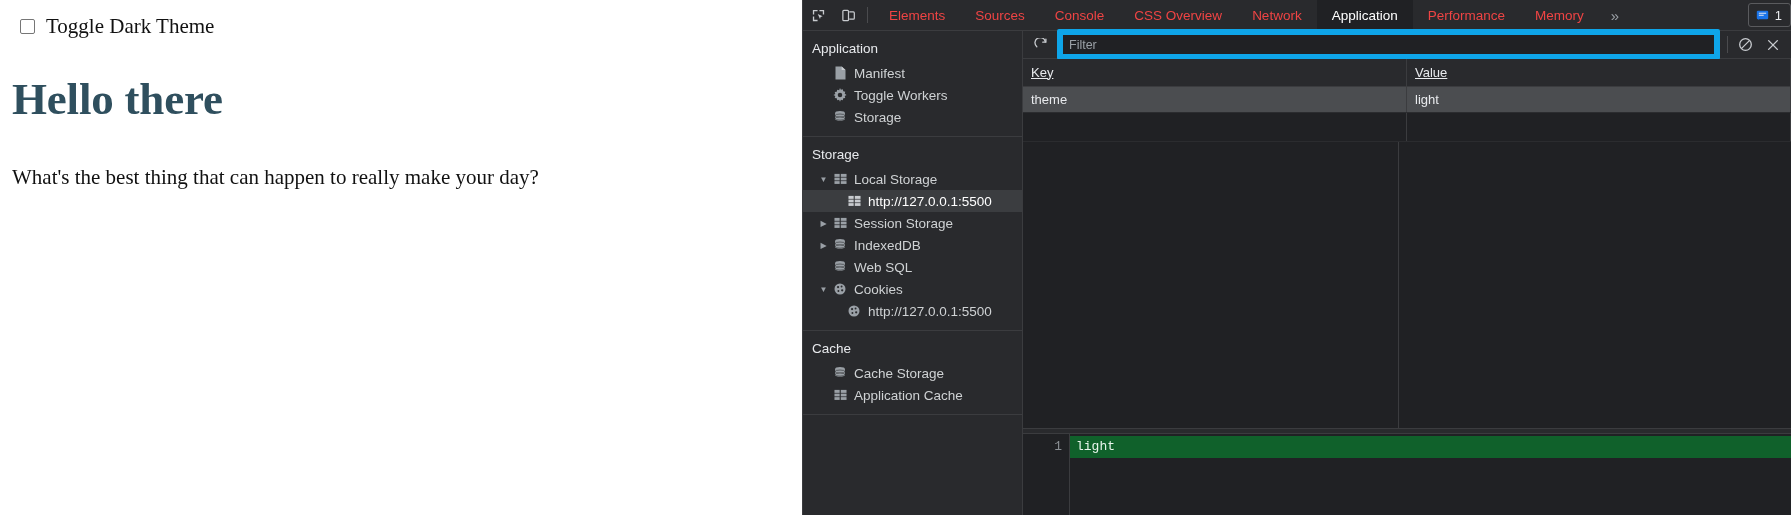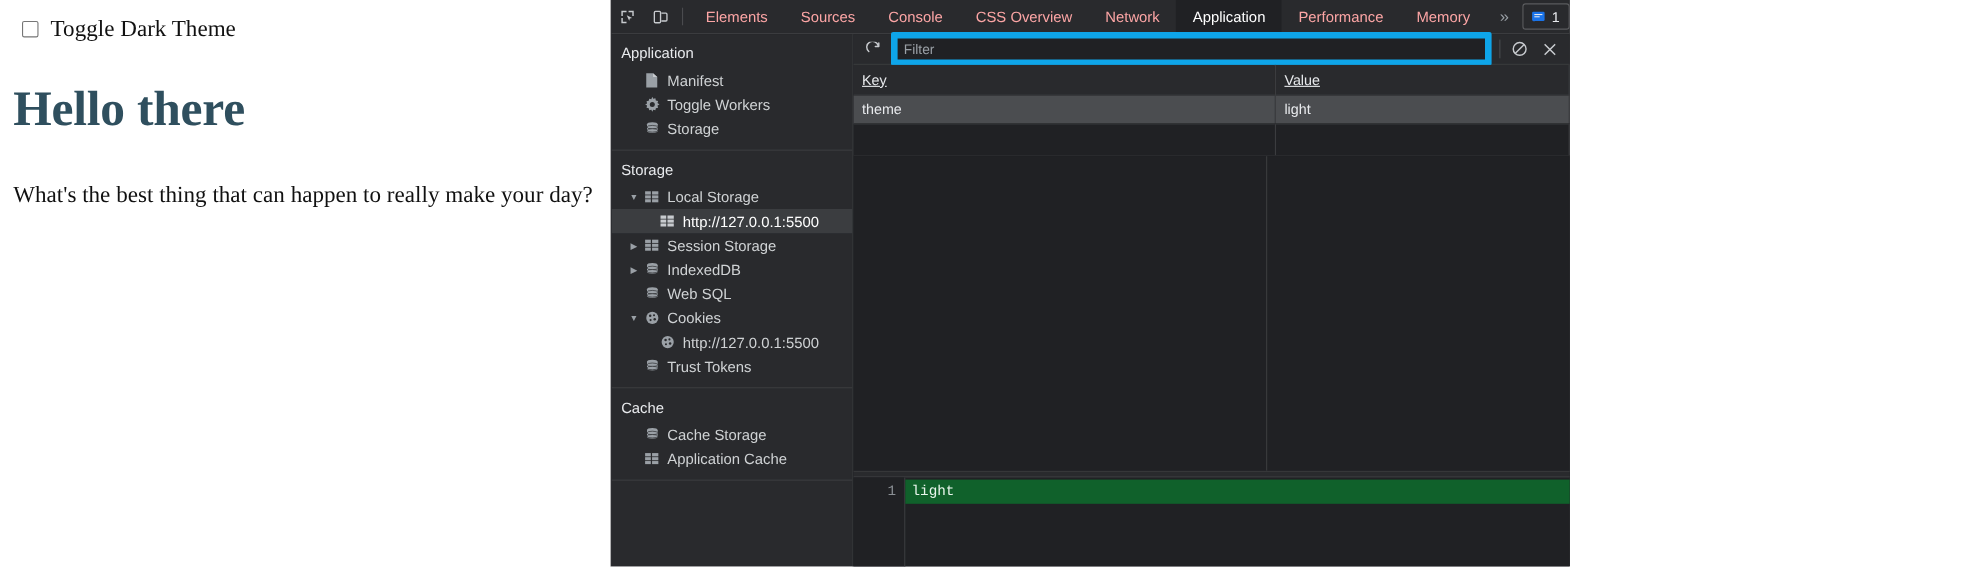--- a/index.html
+++ b/index.html
@@ -2,21 +2,21 @@
 <html><head>
 <meta charset="utf-8">
 <style>
   html,body{margin:0;padding:0;}
   body{
     width:1791px;height:515px;overflow:hidden;
     background:#ffffff;
     font-family:"Liberation Sans", sans-serif;
     -webkit-font-smoothing:antialiased;
   }
-  .root{display:flex;width:1427px;height:515px;}
+  .root{display:flex;width:1791px;height:515px;}
 
   
   .page{
     width:802px;height:515px;background:#fff;
     font-family:"Liberation Serif", serif;
     position:relative;
   }
   .checkbox-row{display:flex;align-items:center;gap:11px;padding:16px 0 0 20px;}
   .cbx{
     width:15px;height:15px;border:1px solid #767676;border-radius:2px;
@@ -42,21 +42,21 @@
     height:30px;min-height:30px;background:#292a2d;
     display:flex;align-items:stretch;border-bottom:1px solid #3b3c3f;
   }
   .tool-btn{
     width:30px;display:flex;align-items:center;justify-content:center;
     cursor:pointer;
   }
   .tool-btn svg{display:block;}
   .tab-div{width:1px;background:#4a4b4e;margin:7px 6px 7px 4px;}
   .tab{
-    display:flex;align-items:center;padding:0 15px;color:#fca5a5;
+    display:flex;align-items:center;padding:0 15px;color:#ef4444;
     font-size:13.5px;cursor:pointer;white-space:nowrap;
   }
   .tab.active{background:#202124;color:#ffffff;}
   .tab.more{padding:0 12px;font-size:15px;color:#9aa0a6;}
   .tabstrip-spacer{flex:1;}
   .msg-badge{
     display:flex;align-items:center;gap:6px;margin:3px 0 3px 0;
     padding:0 8px 0 7px;border:1px solid #5a5b5e;border-radius:3px;
     color:#e8eaed;font-size:13px;cursor:pointer;
   }
@@ -341,32 +341,20 @@
                 <circle cx="8" cy="8" r="6.3" fill="#9aa0a6"></circle>
                 <circle cx="5.8" cy="5.8" r="1.3" fill="#292a2d"></circle>
                 <circle cx="9.8" cy="5.2" r="1.1" fill="#292a2d"></circle>
                 <circle cx="10.5" cy="9.5" r="1.3" fill="#292a2d"></circle>
                 <circle cx="6.2" cy="10.3" r="1.1" fill="#292a2d"></circle>
               </svg>
             </span>
             <span>http://127.0.0.1:5500</span>
           </div>
 
-          <div class="sb-item sb-indent-1">
-            <span class="twisty"></span>
-            <span class="ico">
-              <svg width="14" height="14" viewBox="0 0 16 16">
-                <ellipse cx="8" cy="3.3" rx="5.5" ry="2.1" fill="#9aa0a6"></ellipse>
-                <path d="M2.5 3.3v7c0 1.2 2.5 2.1 5.5 2.1s5.5-.9 5.5-2.1v-7" fill="#9aa0a6"></path>
-                <ellipse cx="8" cy="6.4" rx="5.5" ry="1.8" fill="#9aa0a6" stroke="#292a2d" stroke-width="0.7"></ellipse>
-                <ellipse cx="8" cy="9.8" rx="5.5" ry="1.8" fill="#9aa0a6" stroke="#292a2d" stroke-width="0.7"></ellipse>
-              </svg>
-            </span>
-            <span>Trust Tokens</span>
-          </div>
         </div>
 
         <div class="sb-group">
           <div class="sb-title">Cache</div>
 
           <div class="sb-item sb-indent-1">
             <span class="twisty"></span>
             <span class="ico">
               <svg width="14" height="14" viewBox="0 0 16 16">
                 <ellipse cx="8" cy="3.3" rx="5.5" ry="2.1" fill="#9aa0a6"></ellipse>

